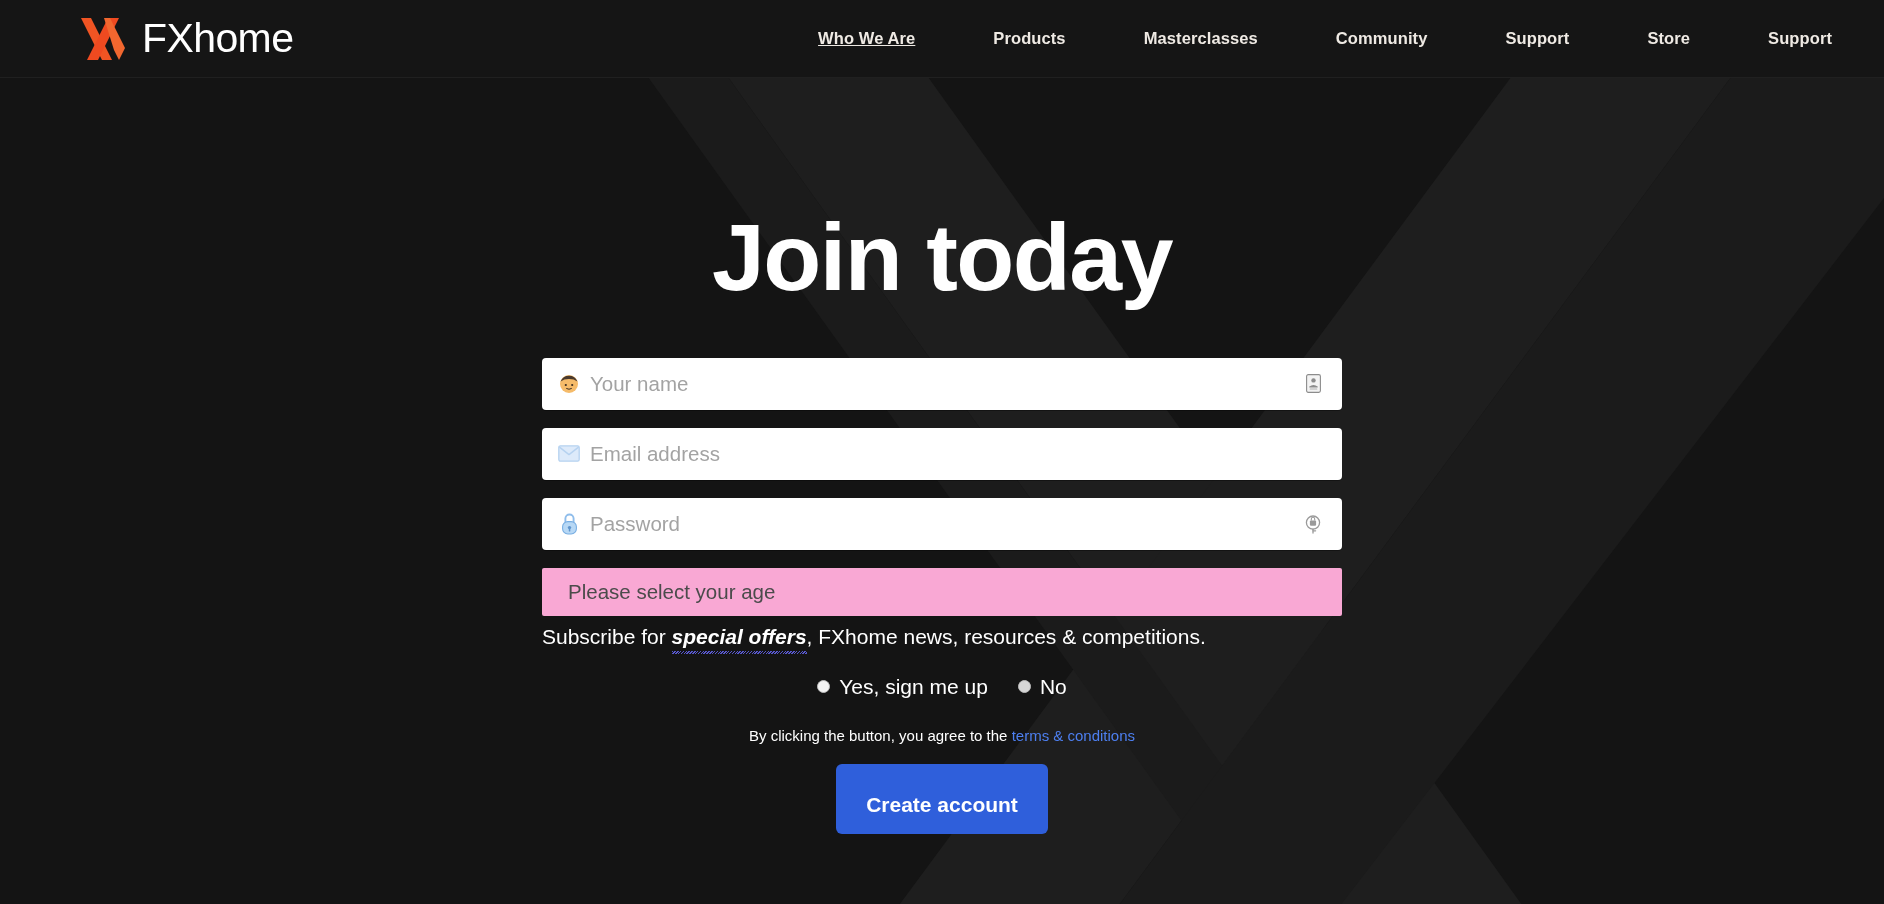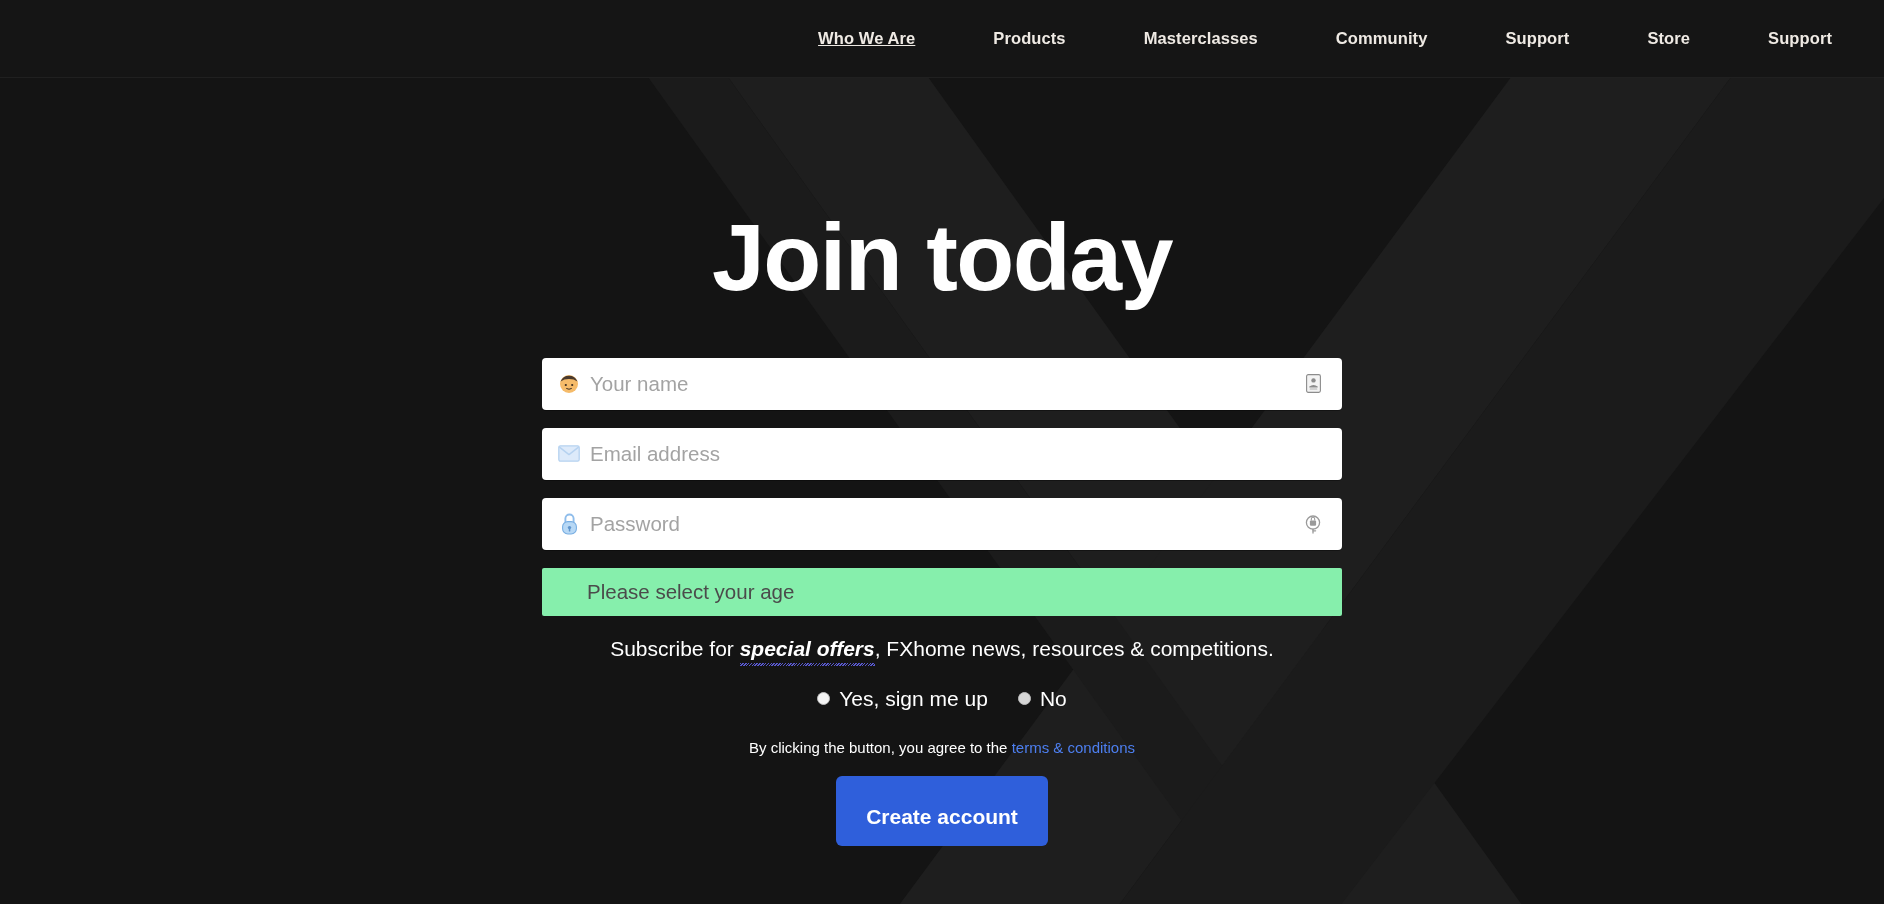--- a/index.html
+++ b/index.html
@@ -162,36 +162,36 @@
     display: flex;
     align-items: center;
     justify-content: center;
     cursor: pointer;
   }
 
   
   .field-select {
     position: relative;
     height: 48px;
-    background: #86efac;
+    background: #f9a8d4;
     border-radius: 2px;
     margin-bottom: 0;
     display: flex;
     align-items: center;
-    padding-left: 45px;
+    padding-left: 26px;
   }
   .field-select .select-text {
     font-size: 20.5px;
     color: #4b4b4b;
     font-family: "Liberation Sans", sans-serif;
   }
 
   .subscribe-line {
-    margin-top: 20px;
-    text-align: center;
+    margin-top: 8px;
+    text-align: left;
     font-size: 21px;
     color: #ffffff;
     line-height: 1.25;
   }
   .subscribe-line .emph {
     font-style: italic;
     font-weight: 700;
     position: relative;
     display: inline-block;
   }
@@ -277,20 +277,28 @@
         <path d="M 1540 -40 L 1760 -40 L 1080 880 L 860 880 Z"></path>
       </g>
       <g fill="#1b1b1b">
         <path d="M 620 -40 L 700 -40 L 1360 880 L 1280 880 Z"></path>
         <path d="M 1760 -40 L 1884 -40 L 1884 120 L 1300 880 L 1080 880 Z"></path>
       </g>
     </svg>
   </div>
 
   <header class="site-header">
+    <a class="brand" href="#">
+      <svg class="brand-mark" viewBox="0 0 52 46" xmlns="http://www.w3.org/2000/svg">
+        <path d="M3 2 L13 2 L34 44 L24 44 Z" fill="#f05423"></path>
+        <path d="M30 2 L41 2 L20 44 L9 44 Z" fill="#ef4a20"></path>
+        <path d="M26 2 L32 2 L47 32 L41 44 L36 34 Z" fill="#f2672f"></path>
+      </svg>
+      <span class="brand-name">FXhome</span>
+    </a>
 
     <nav class="main-nav">
       <a class="nav-link" href="#">Who We Are</a>
       <a class="nav-link" href="#">Products</a>
       <a class="nav-link" href="#">Masterclasses</a>
       <a class="nav-link" href="#">Community</a>
       <a class="nav-link" href="#">Support</a>
       <a class="nav-link" href="#">Store</a>
       <a class="nav-link" href="#">Support</a>
     </nav>

